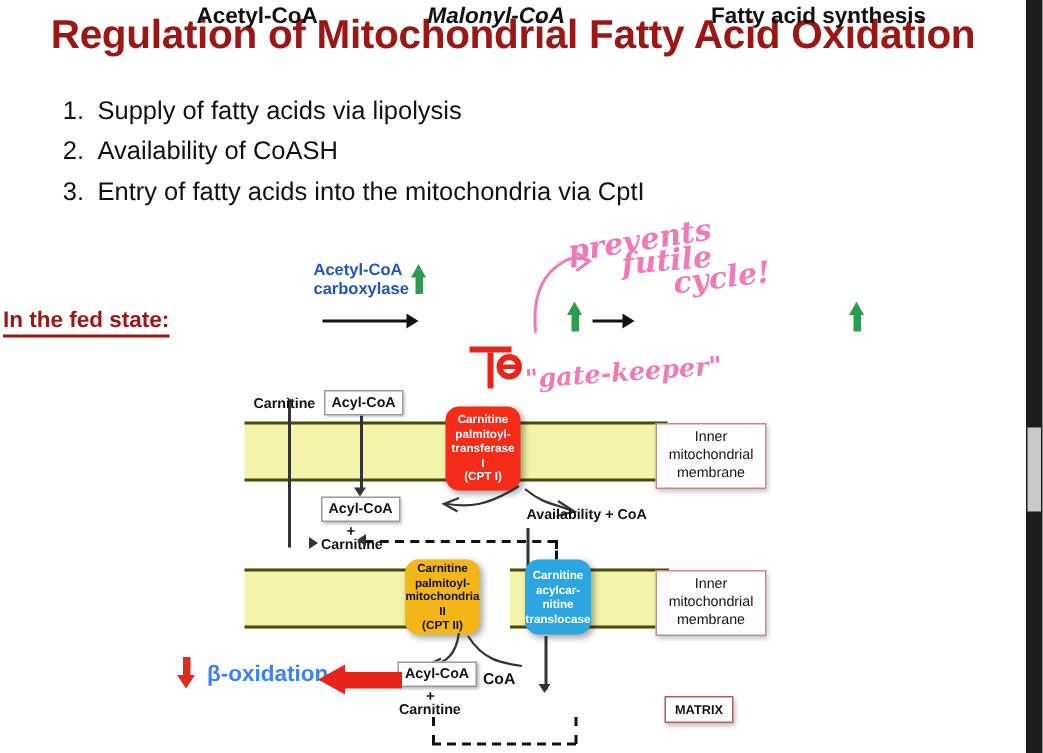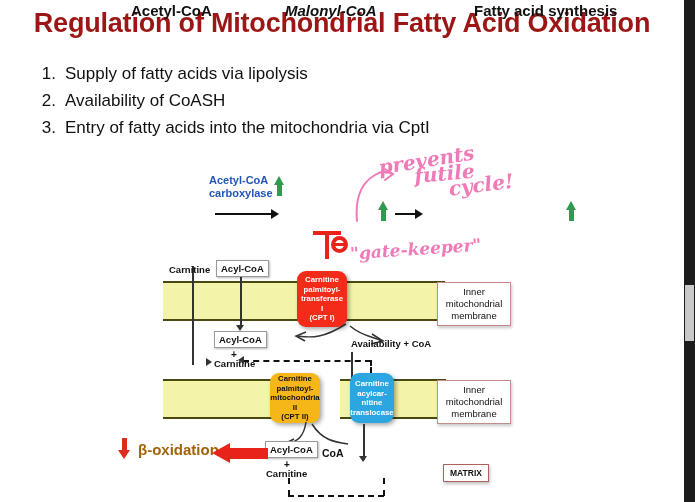--- a/index.html
+++ b/index.html
@@ -144,21 +144,21 @@
   .shead-left{
     position:absolute;width:0;height:0;
     border-top:4px solid transparent;border-bottom:4px solid transparent;border-right:6px solid #333;
   }
 
   
   .dash-h{position:absolute;height:0;border-top:2px dashed #111;}
   .dash-v{position:absolute;width:0;border-left:2px dashed #111;}
 
   
-  #beta-label{position:absolute;left:138px;top:441px;font-size:15px;font-weight:bold;color:#a16207;}
+  #beta-label{position:absolute;left:138px;top:441px;font-size:15px;font-weight:bold;color:#3b82f6;}
   .reddown{position:absolute;left:118px;top:438px;width:13px;}
   .reddown .shaft{position:absolute;left:4px;top:0;width:5px;height:13px;background:#E02B1C;}
   .reddown .head{
     position:absolute;left:0;top:12px;width:0;height:0;
     border-left:6.5px solid transparent;border-right:6.5px solid transparent;border-top:9px solid #E02B1C;
   }
   .bigredarrow{position:absolute;left:212px;top:443px;width:56px;height:20px;}
   .bigredarrow .tail{position:absolute;left:16px;top:5px;width:40px;height:11px;background:#E8241A;}
   .bigredarrow .tip{
     position:absolute;left:0;top:0;width:0;height:0;
@@ -184,20 +184,21 @@
     <div class="bullet">
       <span class="bnum">2.</span>
       <span class="btxt">Availability of CoASH</span>
     </div>
     <div class="bullet">
       <span class="bnum">3.</span>
       <span class="btxt">Entry of fatty acids into the mitochondria via CptI</span>
     </div>
   </div>
 
+  <div class="fedlabel" style="top:205px">In the fed state:</div>
 
   <div class="enzlabel">
     <div>Acetyl-CoA</div>
     <div>carboxylase</div>
   </div>
 
   <div class="uparrow" id="up-acc">
     <span class="head"></span>
       <span class="shaft"></span>
   </div>

